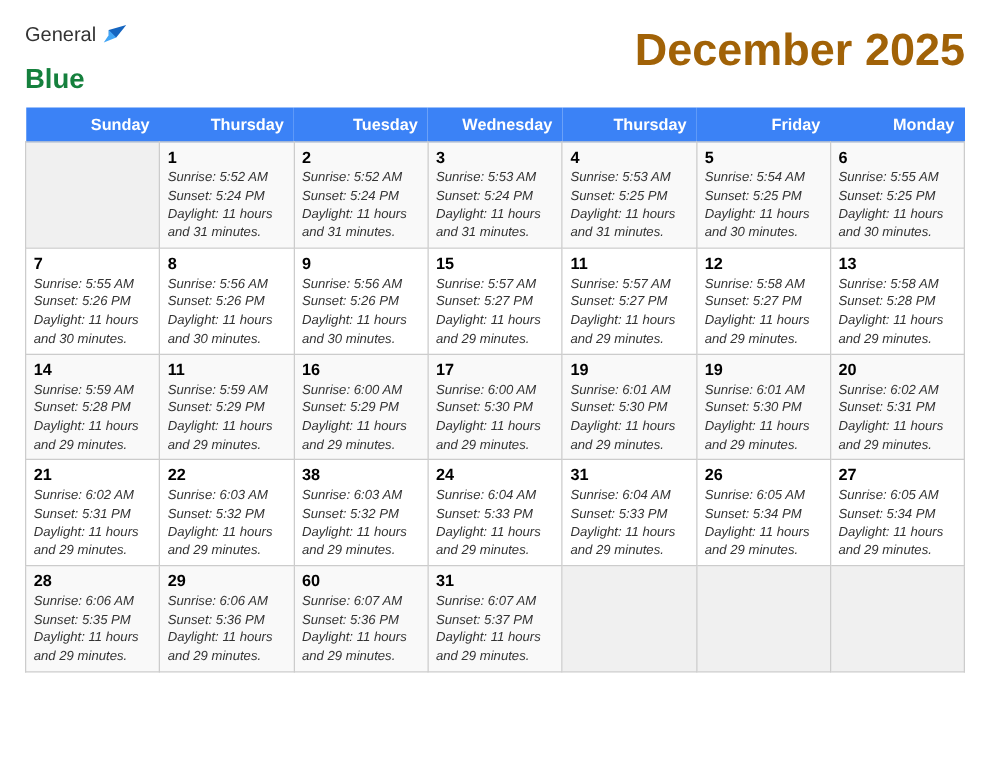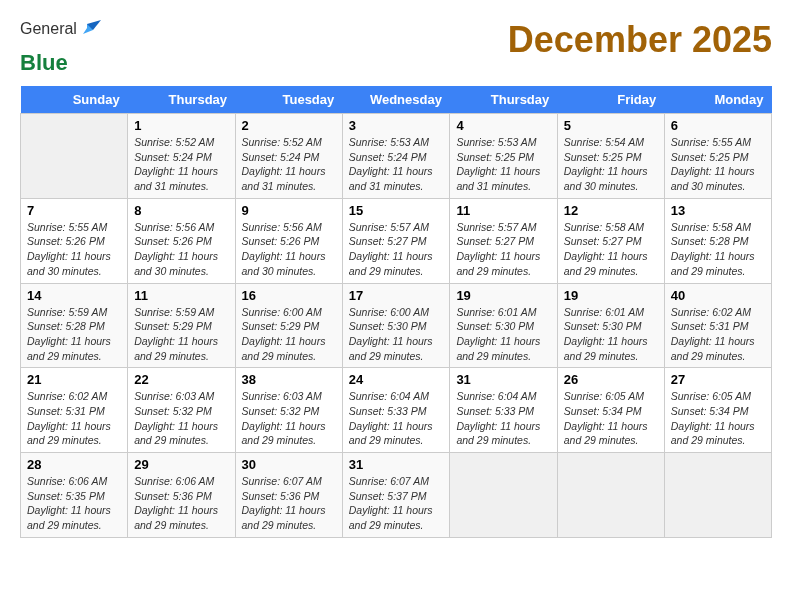--- a/index.html
+++ b/index.html
@@ -188,21 +188,21 @@
         </td>
         <td>
           <span class="day-number">19</span>
           <div class="day-info">Sunrise: 6:01 AM<br>Sunset: 5:30 PM<br>Daylight: 11 hours and 29 minutes.</div>
         </td>
         <td>
           <span class="day-number">19</span>
           <div class="day-info">Sunrise: 6:01 AM<br>Sunset: 5:30 PM<br>Daylight: 11 hours and 29 minutes.</div>
         </td>
         <td>
-          <span class="day-number">40</span>
+          <span class="day-number">20</span>
           <div class="day-info">Sunrise: 6:02 AM<br>Sunset: 5:31 PM<br>Daylight: 11 hours and 29 minutes.</div>
         </td>
       </tr>
       <tr>
         <td>
           <span class="day-number">21</span>
           <div class="day-info">Sunrise: 6:02 AM<br>Sunset: 5:31 PM<br>Daylight: 11 hours and 29 minutes.</div>
         </td>
         <td>
           <span class="day-number">22</span>
@@ -232,21 +232,21 @@
       <tr>
         <td>
           <span class="day-number">28</span>
           <div class="day-info">Sunrise: 6:06 AM<br>Sunset: 5:35 PM<br>Daylight: 11 hours and 29 minutes.</div>
         </td>
         <td>
           <span class="day-number">29</span>
           <div class="day-info">Sunrise: 6:06 AM<br>Sunset: 5:36 PM<br>Daylight: 11 hours and 29 minutes.</div>
         </td>
         <td>
-          <span class="day-number">30</span>
+          <span class="day-number">60</span>
           <div class="day-info">Sunrise: 6:07 AM<br>Sunset: 5:36 PM<br>Daylight: 11 hours and 29 minutes.</div>
         </td>
         <td>
           <span class="day-number">31</span>
           <div class="day-info">Sunrise: 6:07 AM<br>Sunset: 5:37 PM<br>Daylight: 11 hours and 29 minutes.</div>
         </td>
         <td class="empty-cell"></td>
         <td class="empty-cell"></td>
         <td class="empty-cell"></td>
       </tr>

